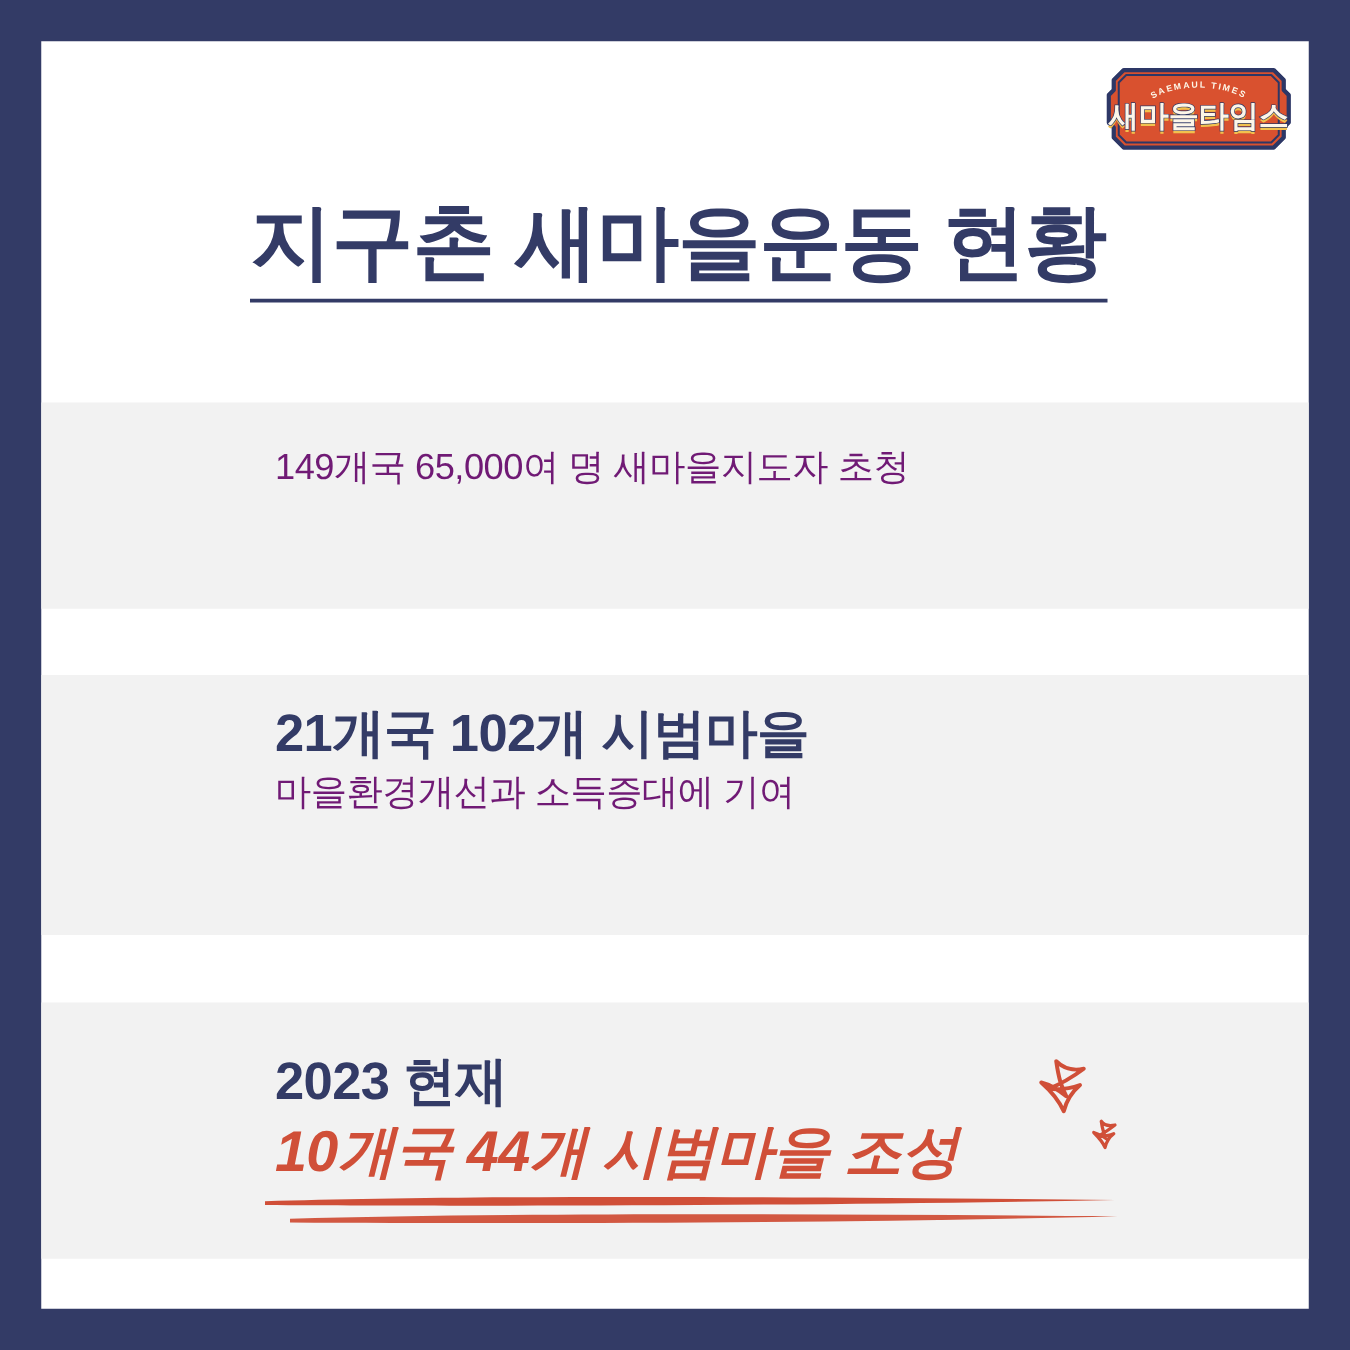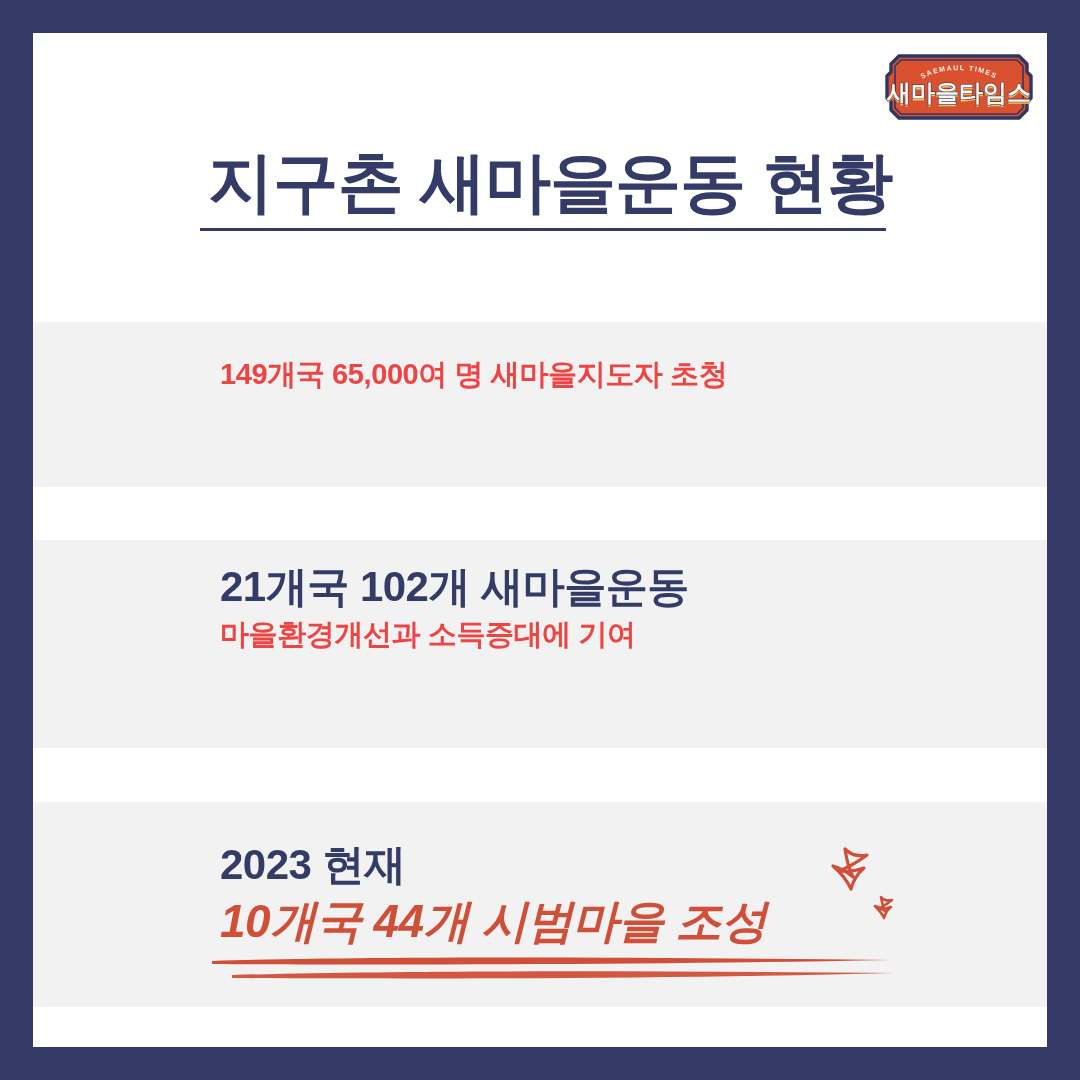--- a/index.html
+++ b/index.html
@@ -49,23 +49,22 @@
     top: 17px;
     width: 148px;
     height: 74px;
   }
   .logo svg { display: block; width: 100%; height: 100%; }
 
   
   .title-wrap {
     position: absolute;
     left: 167px;          
-    top: 113px;           
+    top: 124px;           
     width: 700px;
-    text-align: center;
   }
   .title {
     margin: 0;
     font-size: 66px;
     line-height: 1.12;
     font-weight: 700;
     color: #333b66;
     letter-spacing: -1px;
     white-space: nowrap;
   }
@@ -97,22 +96,22 @@
   .sec-heading.accent {
     color: #d04f38;
     font-size: 46px;
     margin-top: 4px;
     font-style: italic;
   }
   .sec-body {
     margin: 10px 0 0 0;
     font-size: 29px;
     line-height: 1.42;
-    font-weight: 700;
-    color: #ef4444;
+    font-weight: 400;
+    color: #701a75;
     letter-spacing: -0.4px;
     white-space: nowrap;
   }
 
   
   .brush-underline {
     position: absolute;
     left: 175px;          
     top: 920px;           
     width: 690px;
@@ -158,21 +157,21 @@
     <div class="title-wrap">
       <h1 class="title">지구촌 새마을운동 현황</h1>
       <div class="title-rule"></div>
     </div>
 
     <div class="section sec-1">
       <p class="sec-body">149개국 65,000여 명 새마을지도자 초청</p>
     </div>
 
     <div class="section sec-2">
-      <h2 class="sec-heading">21개국 102개 새마을운동</h2>
+      <h2 class="sec-heading">21개국 102개 시범마을</h2>
       <p class="sec-body" style="margin-top:2px">마을환경개선과 소득증대에 기여</p>
     </div>
 
     <div class="section sec-3">
       <h2 class="sec-heading">2023 현재</h2>
       <h2 class="sec-heading accent">10개국 44개 시범마을 조성</h2>
     </div>
 
     <div class="brush-underline">
       <svg viewBox="0 0 690 34" xmlns="http://www.w3.org/2000/svg">

